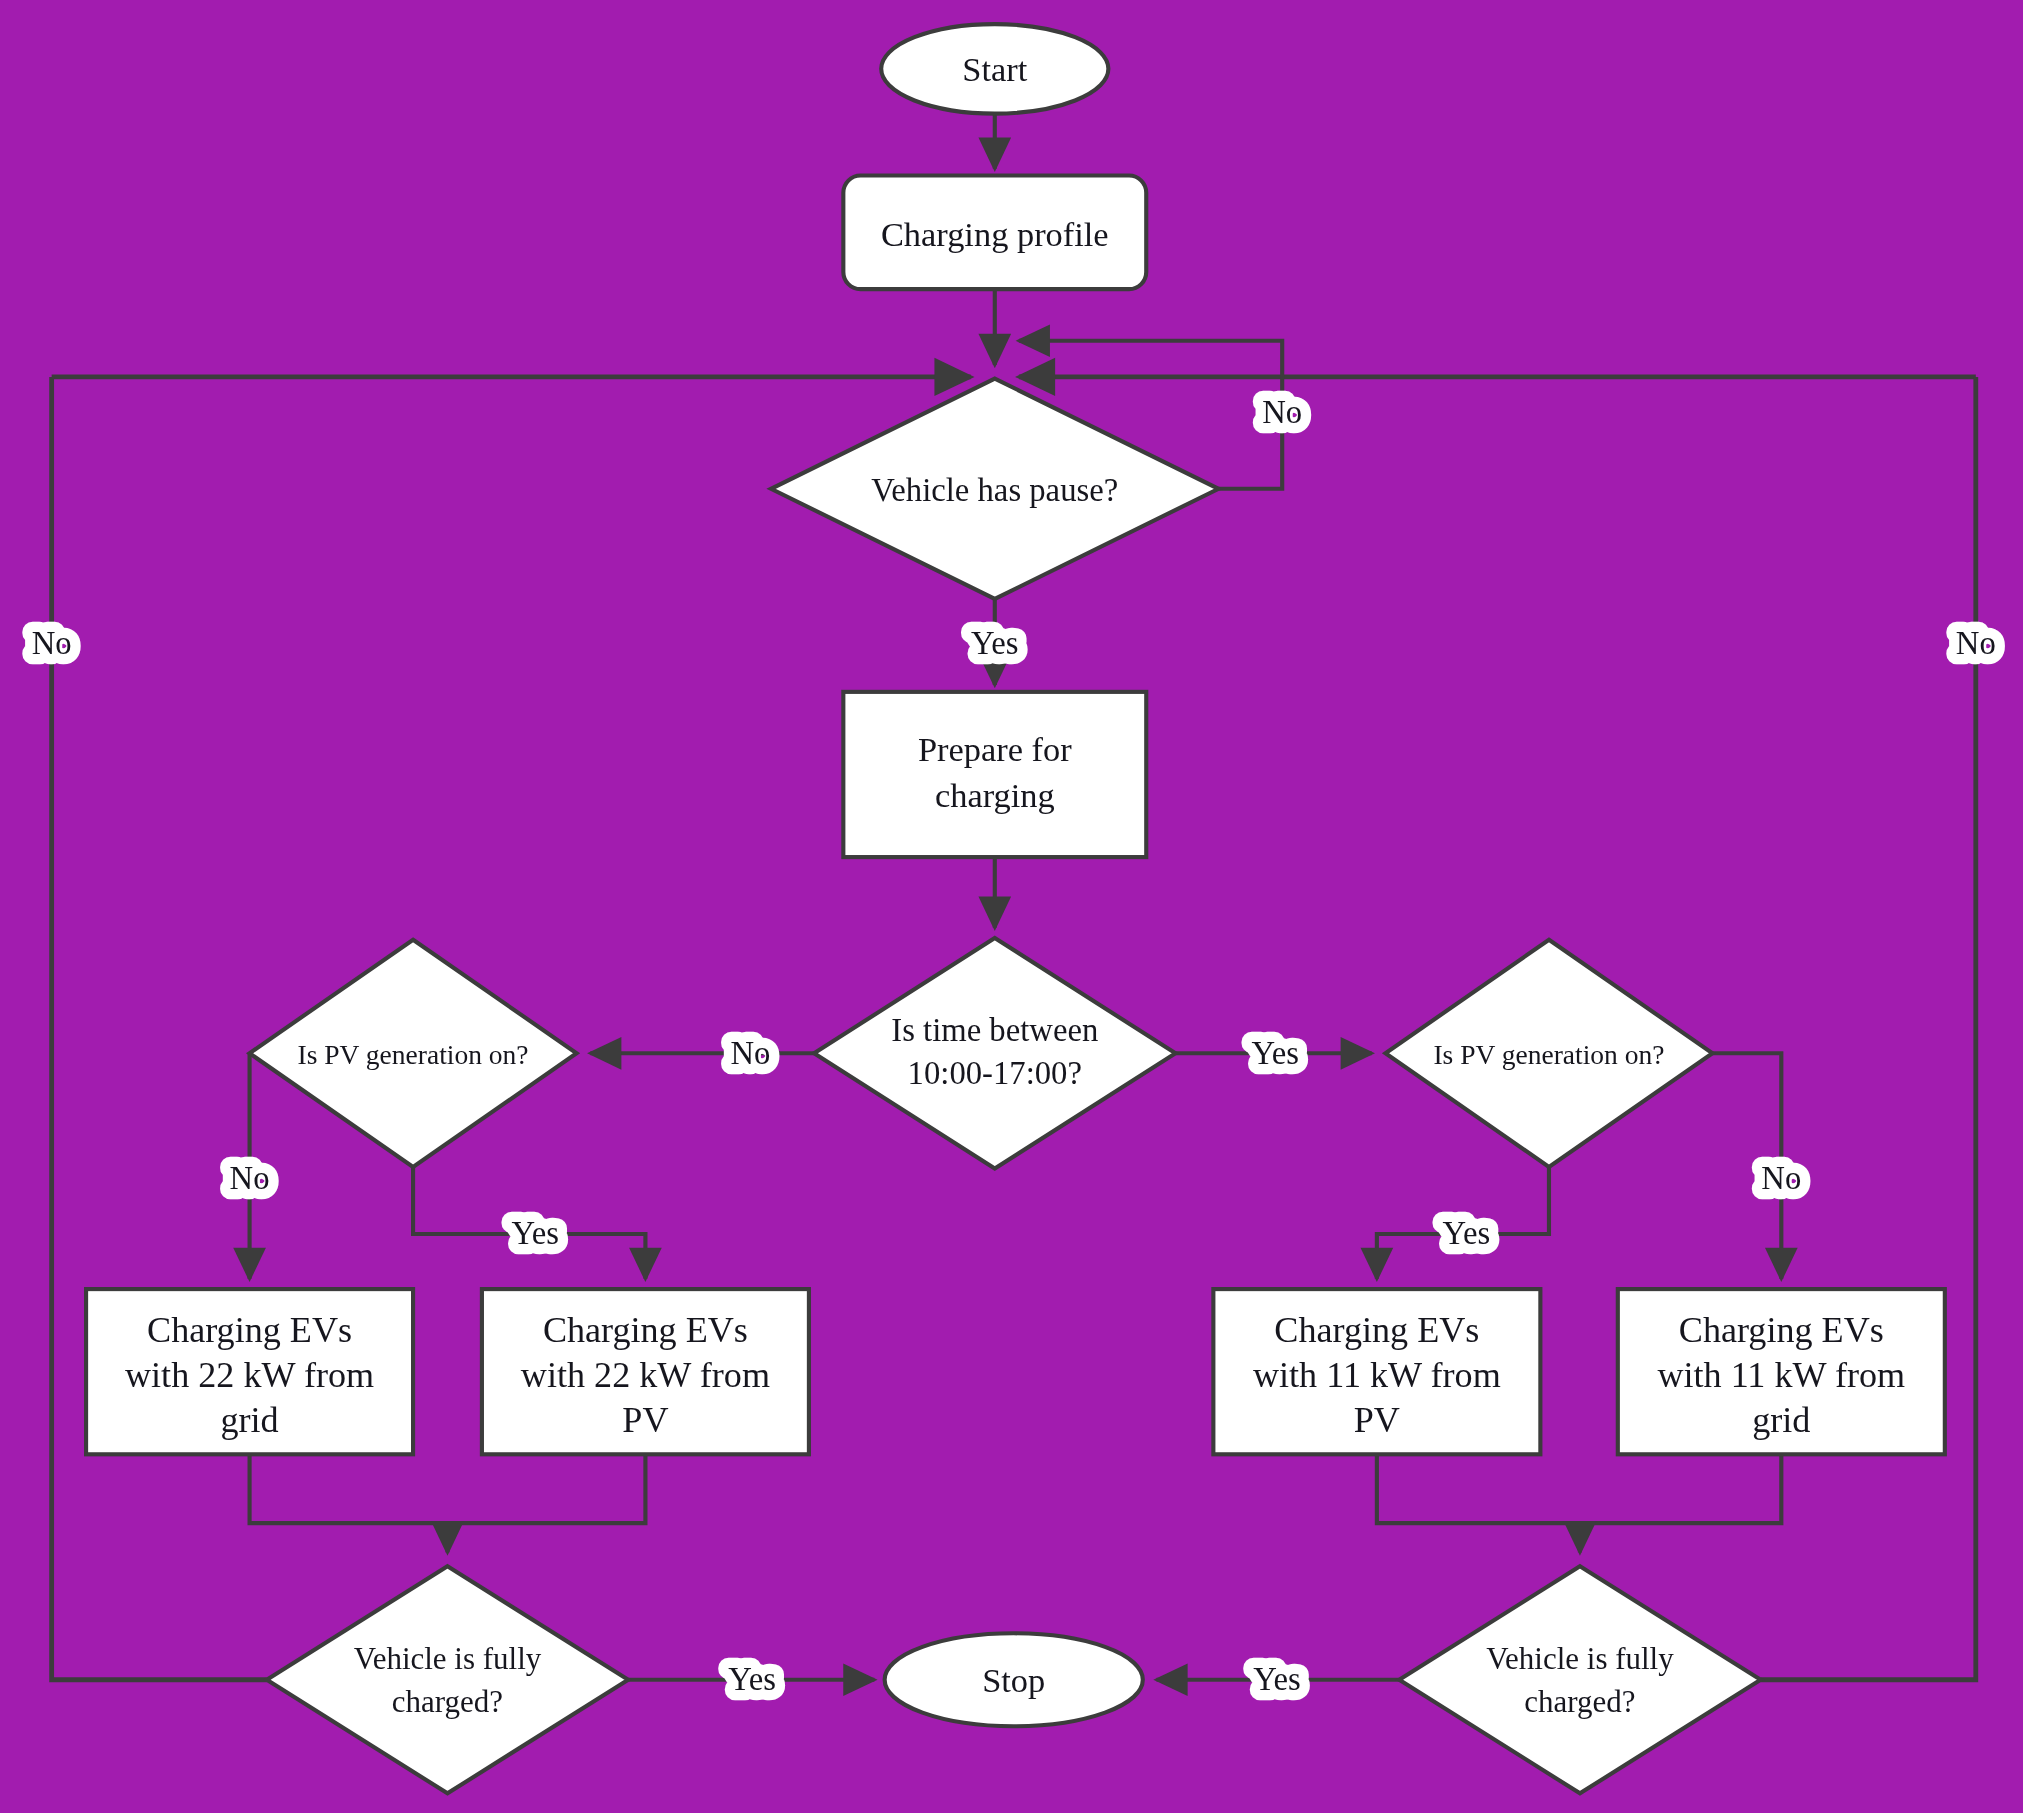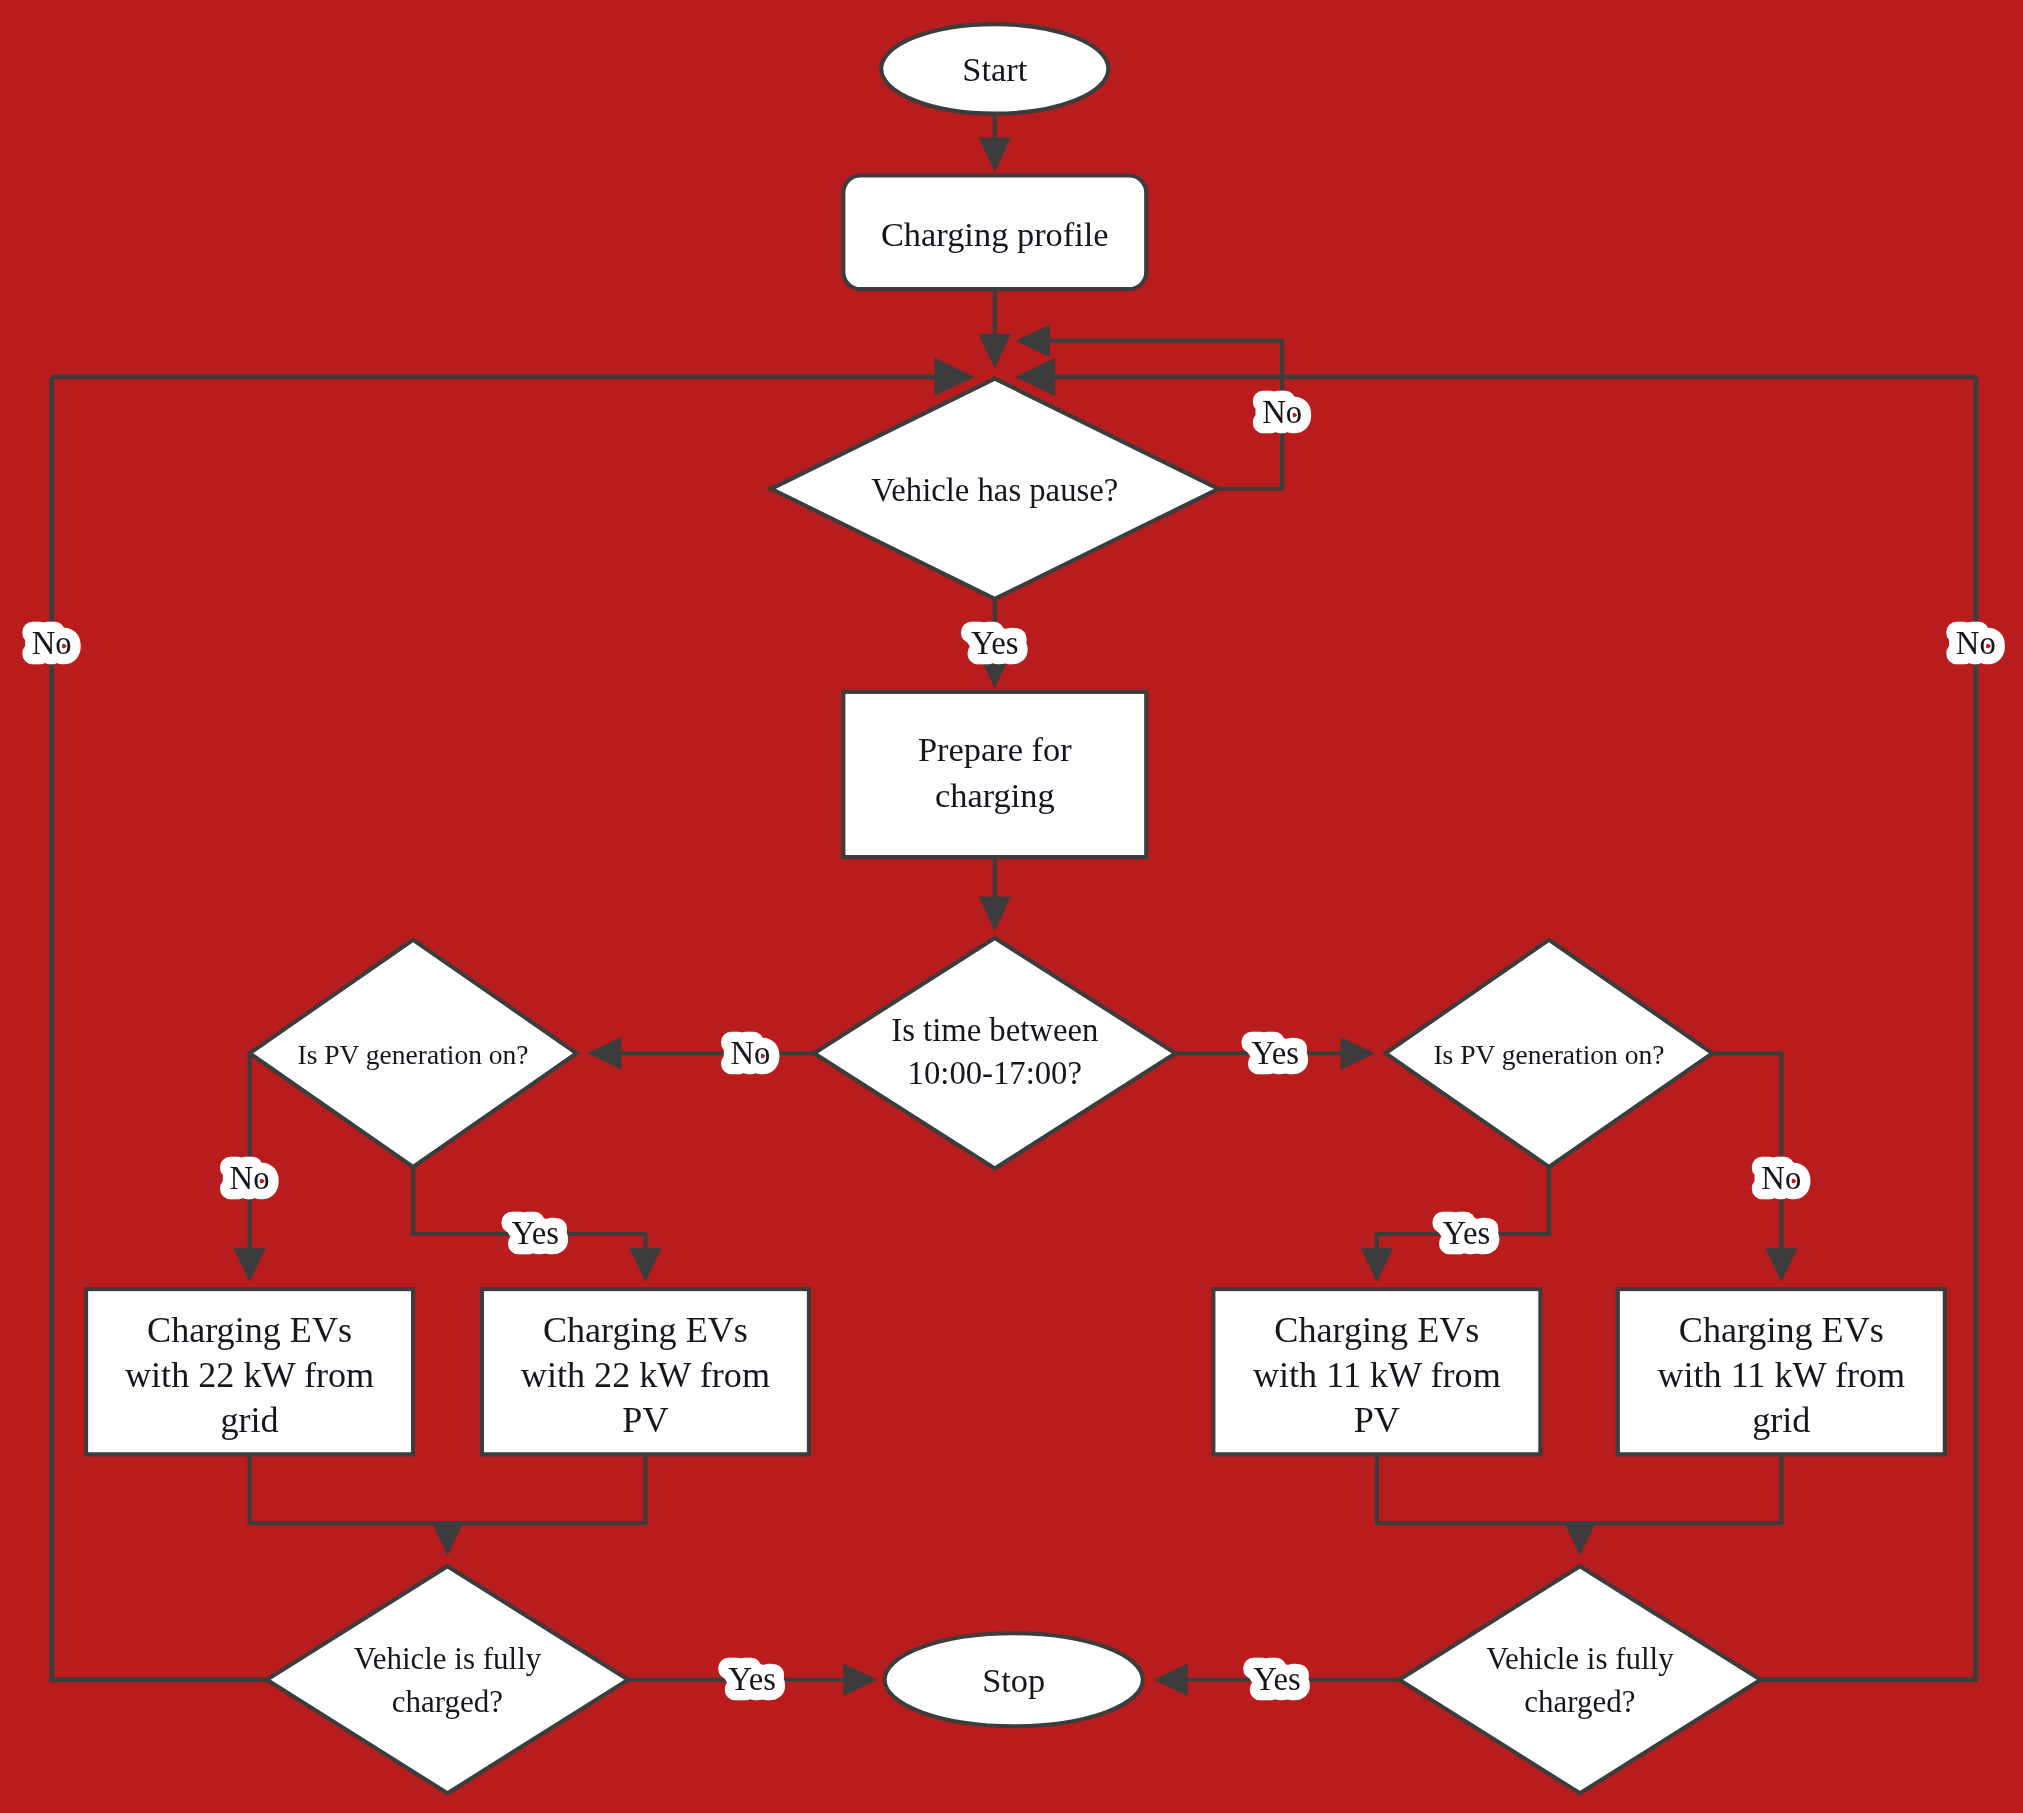--- a/index.html
+++ b/index.html
@@ -1,16 +1,16 @@
 <!DOCTYPE html>
 <html style="font-size:13.8px"><head>
 <meta charset="utf-8">
 <style>
   html, body { margin: 0; padding: 0; background: #ffffff; }
-  .stage { width: 2024px; height: 1814px; background: #b91c1c; }
+  .stage { width: 2024px; height: 1814px; background: #a21caf; }
   svg { display: block; }
   .shape { fill: #ffffff; stroke: #3c3c3c; stroke-width: 2.4; }
   .edge  { fill: none; stroke: #3c3c3c; stroke-width: 2.4; }
   .rail  { fill: none; stroke: #3c3c3c; stroke-width: 2.8; }
   text {
     font-family: "Liberation Serif", "DejaVu Serif", serif;
     fill: #16161e;
     text-anchor: middle;
   }
   .t20 { font-size: 20px; }

